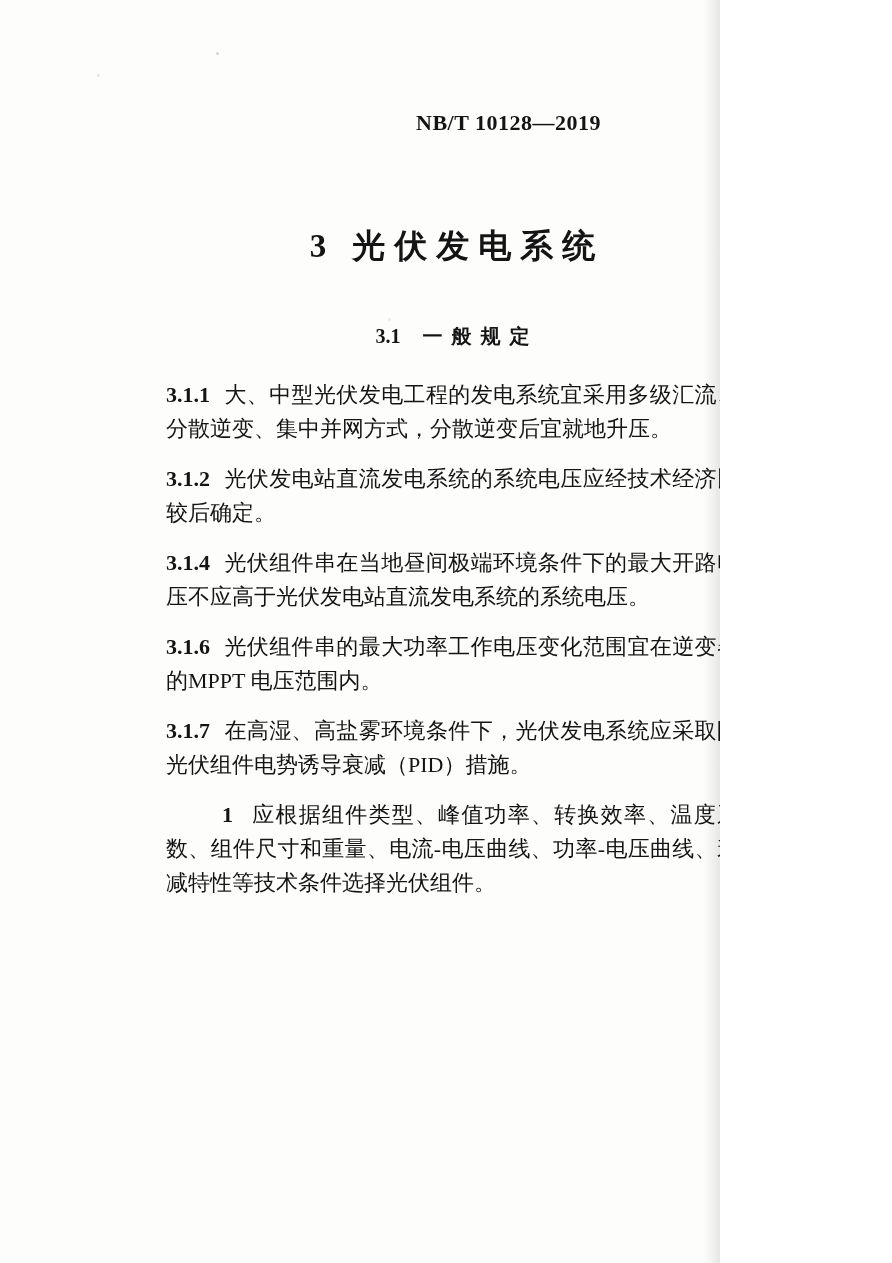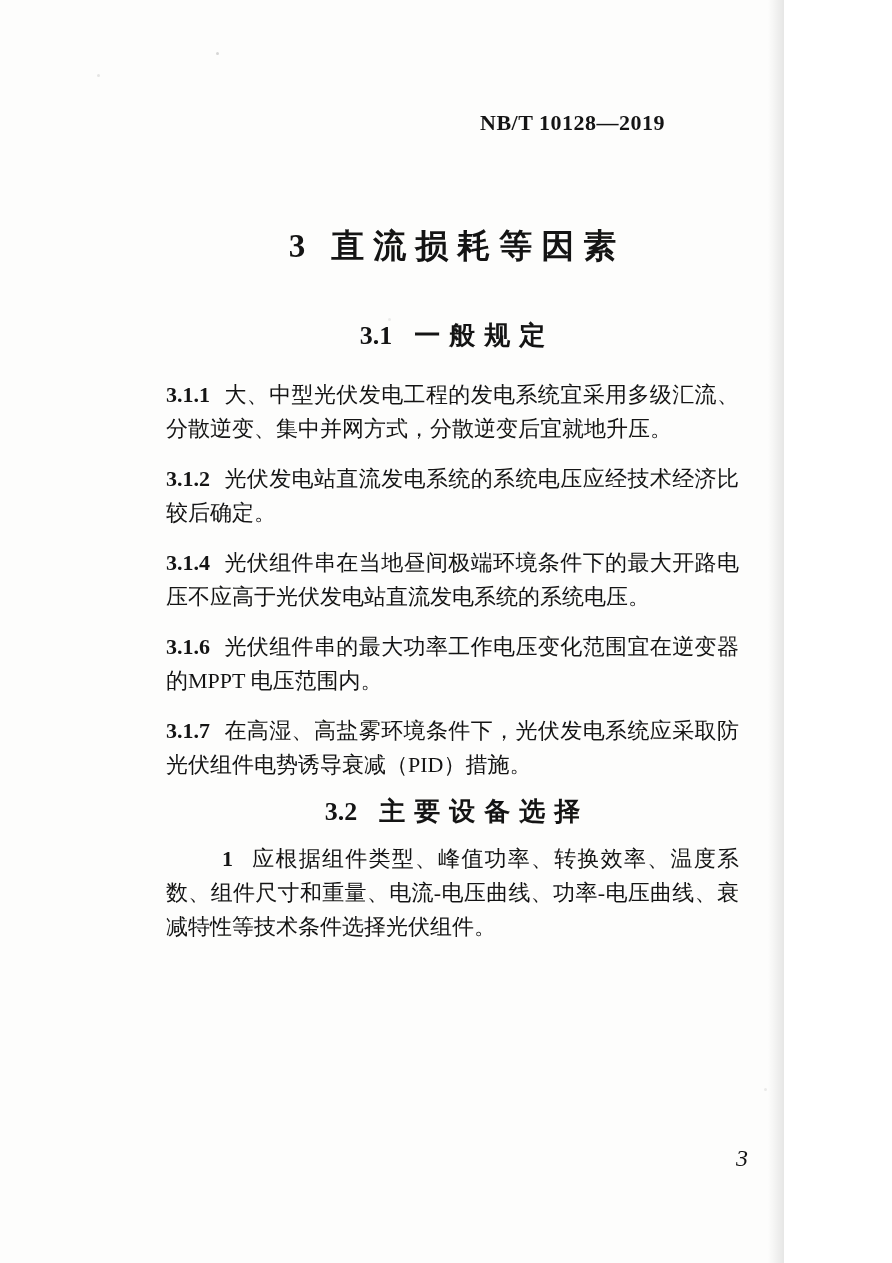--- a/index.html
+++ b/index.html
@@ -1,19 +1,19 @@
 <!DOCTYPE html>
 <html><head>
 <meta charset="utf-8">
 <style>
   html, body { margin: 0; padding: 0; background: #ffffff; }
 
   .page {
     position: relative;
-    width: 784px;
+    width: 720px;
     height: 1263px;
     background: #fdfdfc;
     overflow: hidden;
     color: #141414;
     font-family: "Liberation Serif", "DejaVu Serif", serif;
   }
 
   
   .edge-shade-right {
     position: absolute;
@@ -55,21 +55,21 @@
     font-size: 33px;
     line-height: 40px;
     font-weight: bold;
     white-space: nowrap;
   }
   .ch-num { margin-right: 26px; }
   .ch-text { letter-spacing: 9px; margin-right: -9px; }
 
   h2.sec {
     text-align: center;
-    font-size: 26px;
+    font-size: 20px;
     line-height: 28px;
     font-weight: bold;
     white-space: nowrap;
   }
   h2.sec-31 { margin: 56px 0 0 0; }
   h2.sec-32 { margin: 0; }
   .sec-num { margin-right: 22px; }
   .sec-text { letter-spacing: 9px; margin-right: -9px; }
 
   p.clause {
@@ -96,37 +96,36 @@
 </style>
 </head>
 <body>
 
 <div class="page">
 
   <div class="std-header">NB/T 10128—2019</div>
 
   <div class="content">
 
-    <h1 class="chapter"><span class="ch-num">3</span><span class="ch-text">直流损耗等因素</span></h1>
+    <h1 class="chapter"><span class="ch-num">3</span><span class="ch-text">光伏发电系统</span></h1>
 
     <h2 class="sec sec-31"><span class="sec-num">3.1</span><span class="sec-text">一般规定</span></h2>
 
     <p class="clause first"><b class="cnum">3.1.1</b><span>大、中型光伏发电工程的发电系统宜采用多级汇流、分散逆变、集中并网方式，分散逆变后宜就地升压。</span></p>
 
     <p class="clause"><b class="cnum">3.1.2</b><span>光伏发电站直流发电系统的系统电压应经技术经济比较后确定。</span></p>
 
 
     <p class="clause"><b class="cnum">3.1.4</b><span>光伏组件串在当地昼间极端环境条件下的最大开路电压不应高于光伏发电站直流发电系统的系统电压。</span></p>
 
 
     <p class="clause"><b class="cnum">3.1.6</b><span>光伏组件串的最大功率工作电压变化范围宜在逆变器的MPPT 电压范围内。</span></p>
 
     <p class="clause"><b class="cnum">3.1.7</b><span>在高湿、高盐雾环境条件下，光伏发电系统应采取防光伏组件电势诱导衰减（PID）措施。</span></p>
 
-    <h2 class="sec sec-32"><span class="sec-num">3.2</span><span class="sec-text">主要设备选择</span></h2>
 
 
     <p class="clause subitem"><b class="cnum">1</b><span>应根据组件类型、峰值功率、转换效率、温度系数、组件尺寸和重量、电流-电压曲线、功率-电压曲线、衰减特性等技术条件选择光伏组件。</span></p>
 
 
   </div>
 
   <div class="page-number">3</div>
 
   <div class="speck" style="left:216px; top:52px;"></div>

